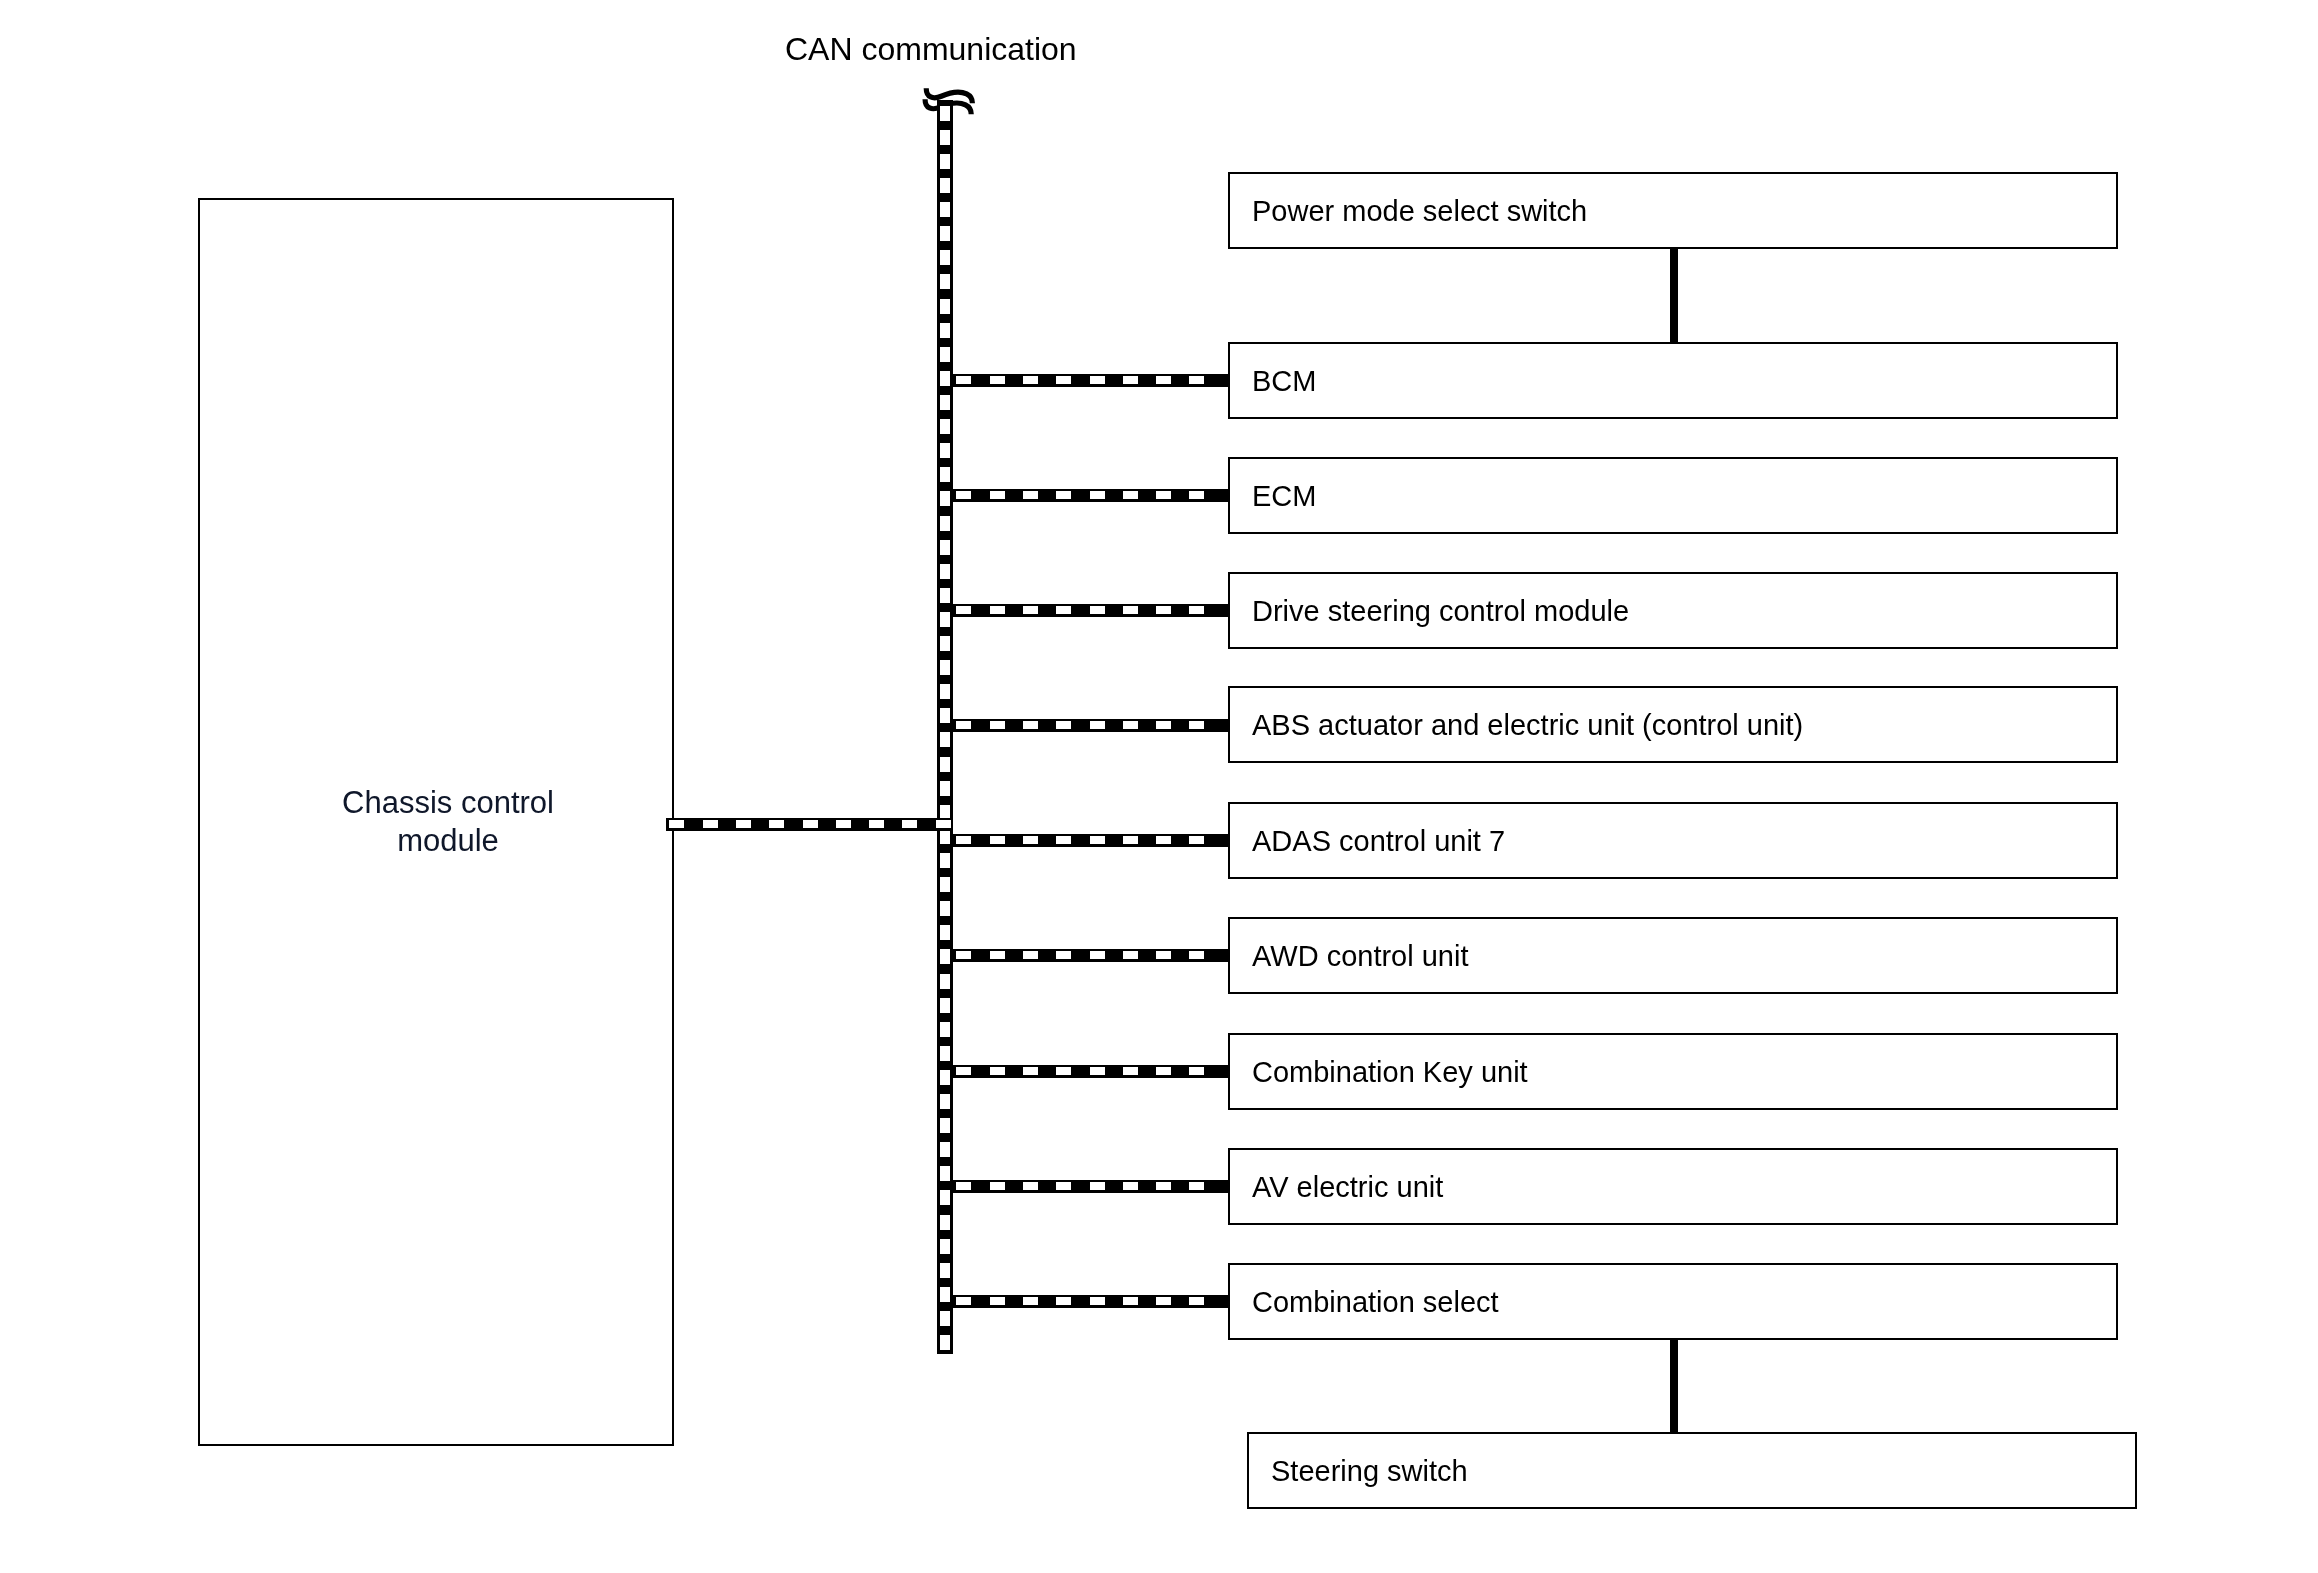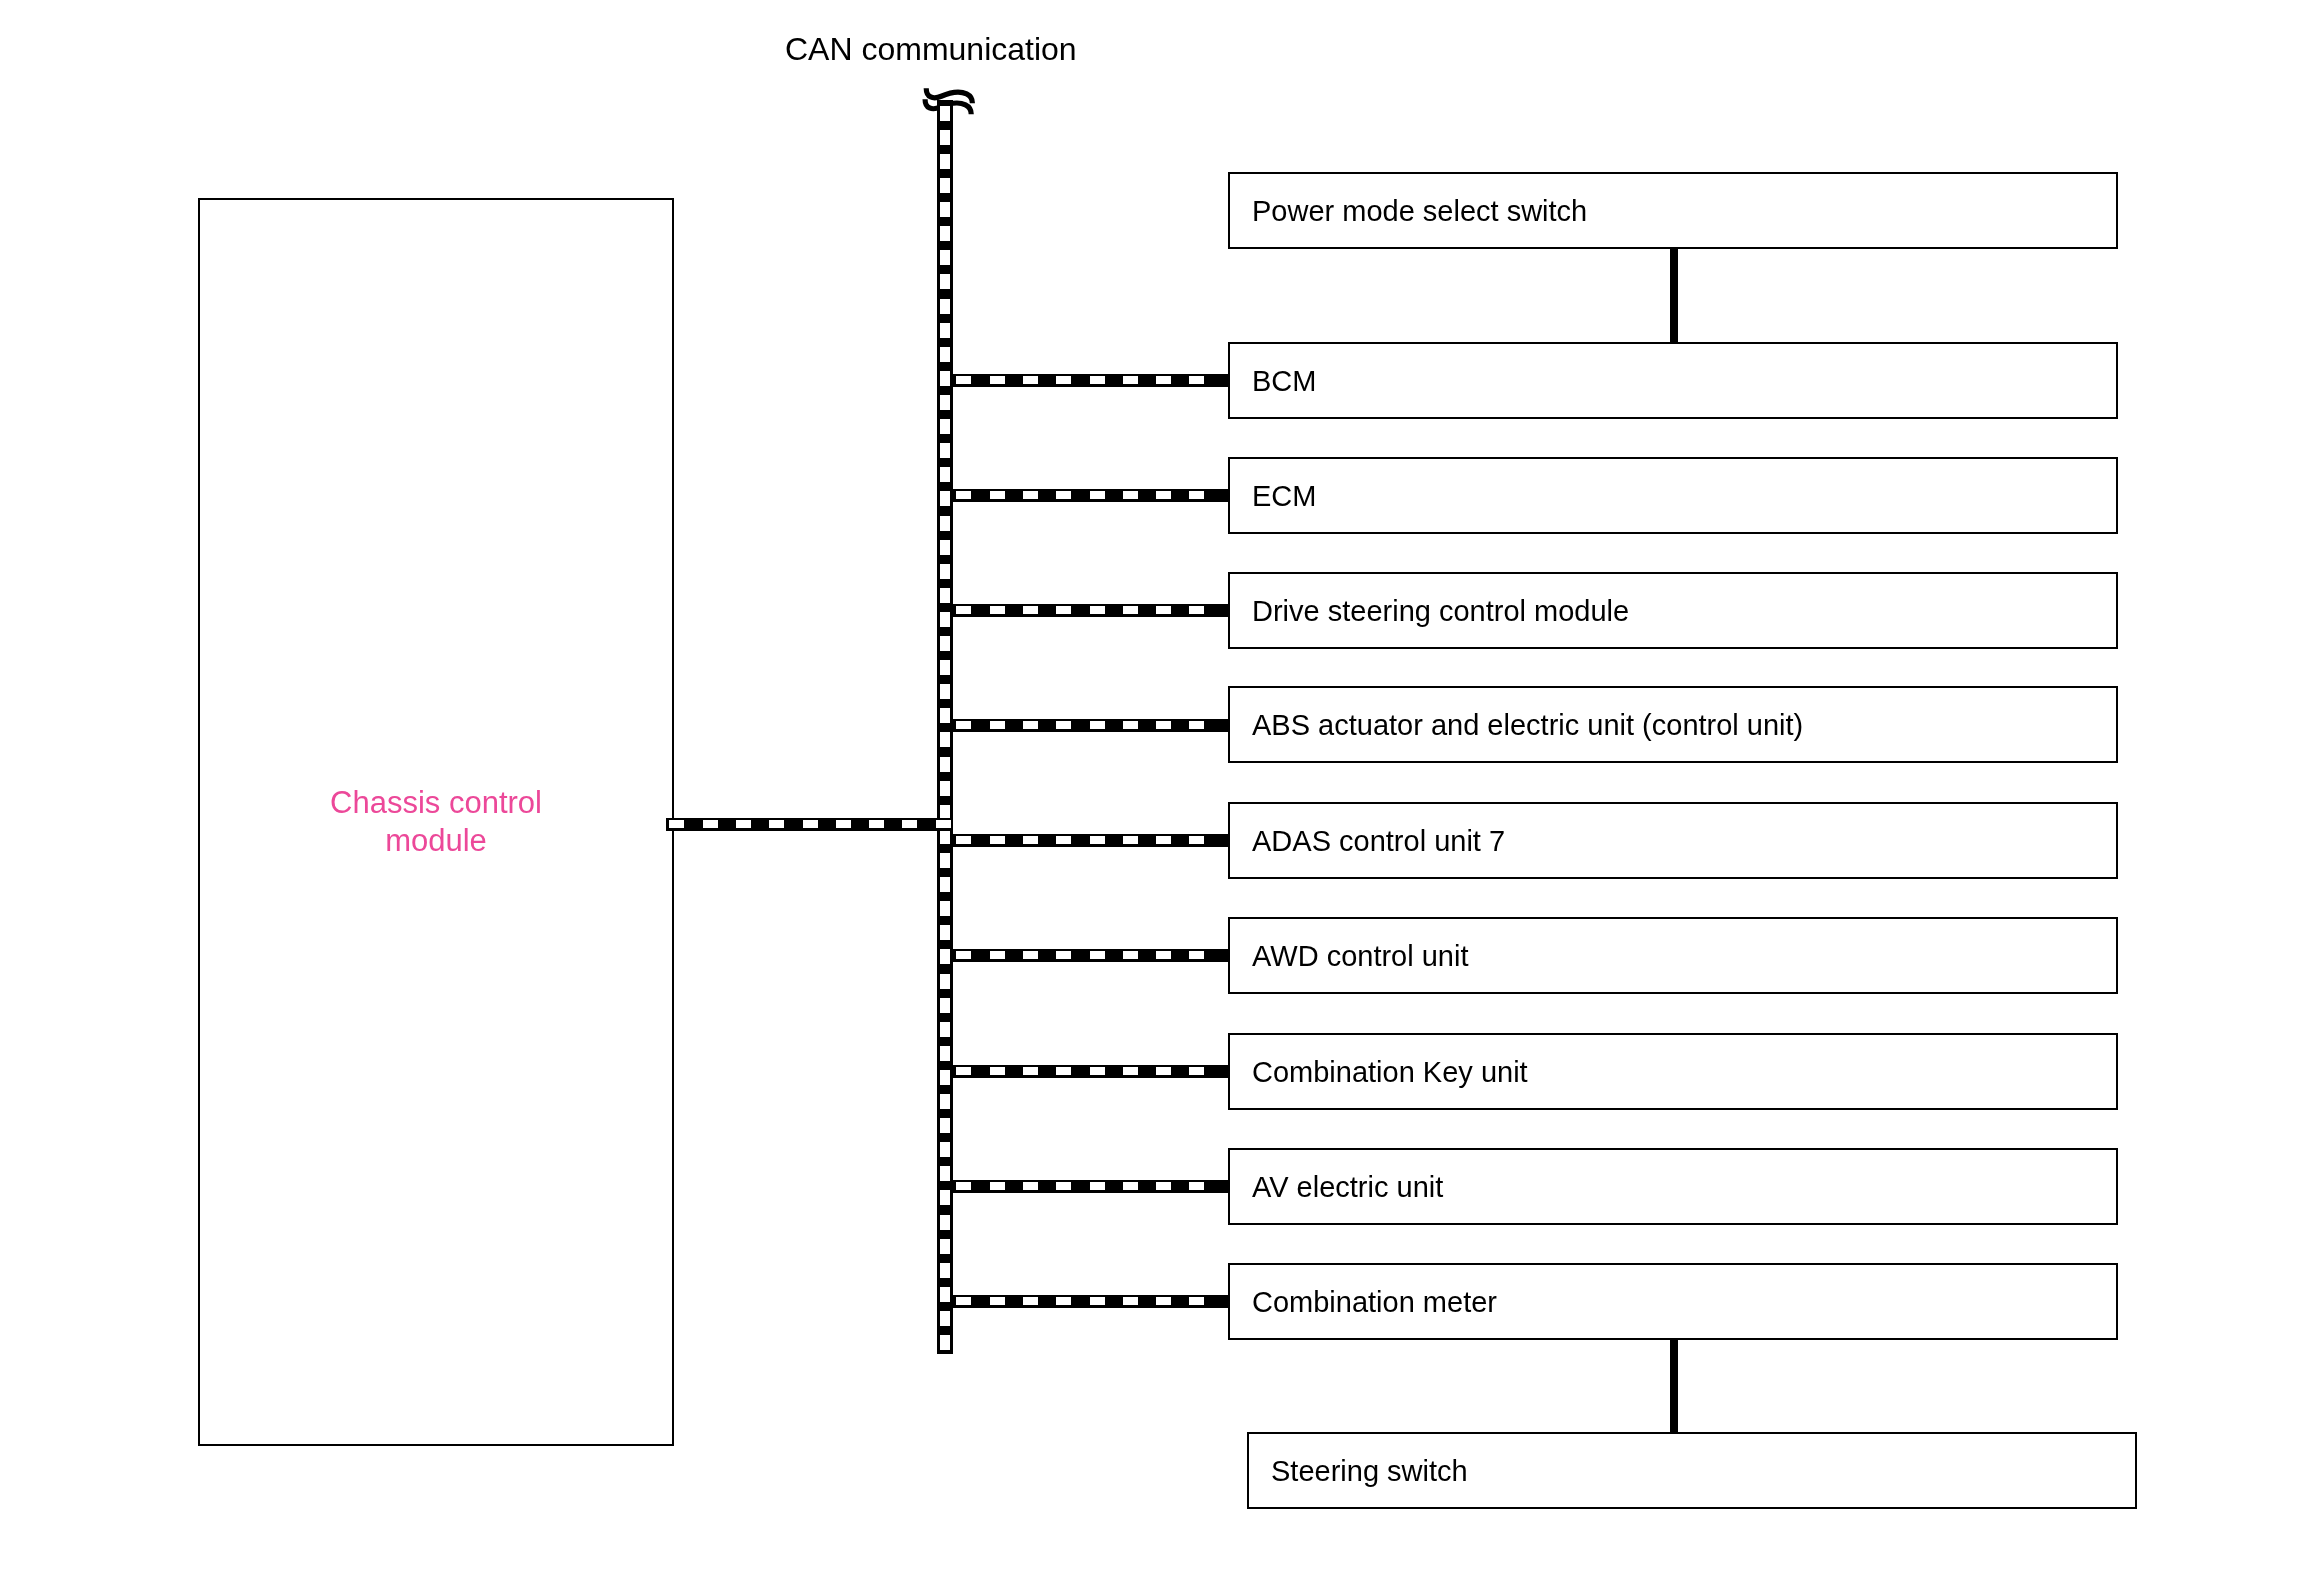--- a/index.html
+++ b/index.html
@@ -34,28 +34,28 @@
     left: 198px;
     top: 198px;
     width: 476px;
     height: 1248px;
     border: 2.9px solid #000000;
     box-sizing: border-box;
     background: #ffffff;
   }
   #chassis-label {
     position: absolute;
-    left: 0;
+    left: 12px;
     top: 50%;
     transform: translateY(-50%);
     width: 100%;
     text-align: center;
     font-size: 31px;
     line-height: 1.22;
-    color: #ec4899;
+    color: #0f172a;
     white-space: pre-line;
   }
 
   
   
   #bus-trunk {
     position: absolute;
     left: 937px;
     top: 100px;
     width: 16px;
@@ -319,21 +319,21 @@
       <div class="module-box" style="top: 917px;">
         <div class="module-label">AWD control unit</div>
       </div>
       <div class="module-box" style="top: 1033px;">
         <div class="module-label">Combination Key unit</div>
       </div>
       <div class="module-box" style="top: 1148px;">
         <div class="module-label">AV electric unit</div>
       </div>
       <div class="module-box" style="top: 1263px;">
-        <div class="module-label">Combination meter</div>
+        <div class="module-label">Combination select</div>
       </div>
       <div class="module-box" style="top: 1432px; margin-left: 19px;">
         <div class="module-label">Steering switch</div>
       </div>
     </div>
 
   <div id="solid-connectors">
       <div class="solid-connector" style="left: 1670px; top: 249px; height: 93px;"></div>
       <div class="solid-connector" style="left: 1670px; top: 1340px; height: 92px;"></div>
     </div>

